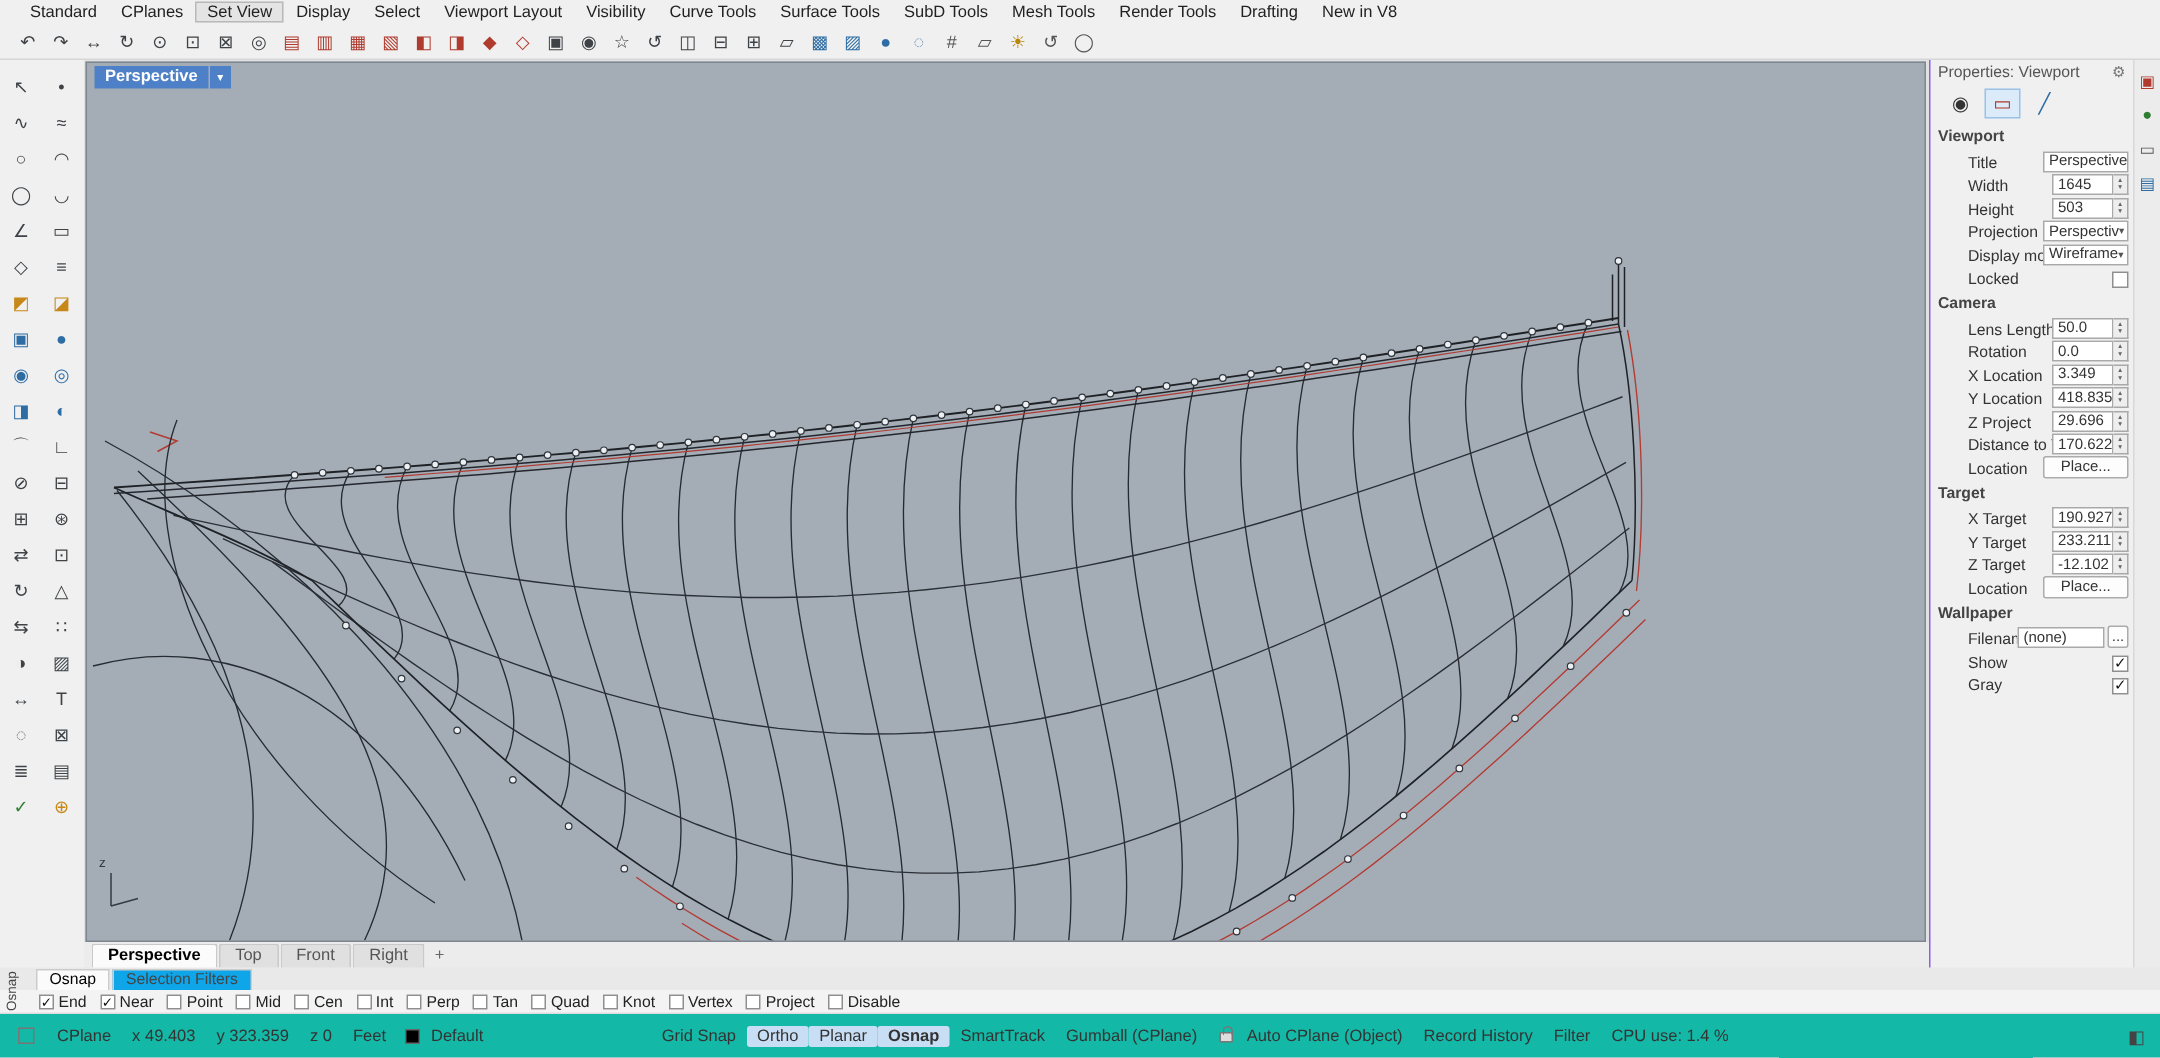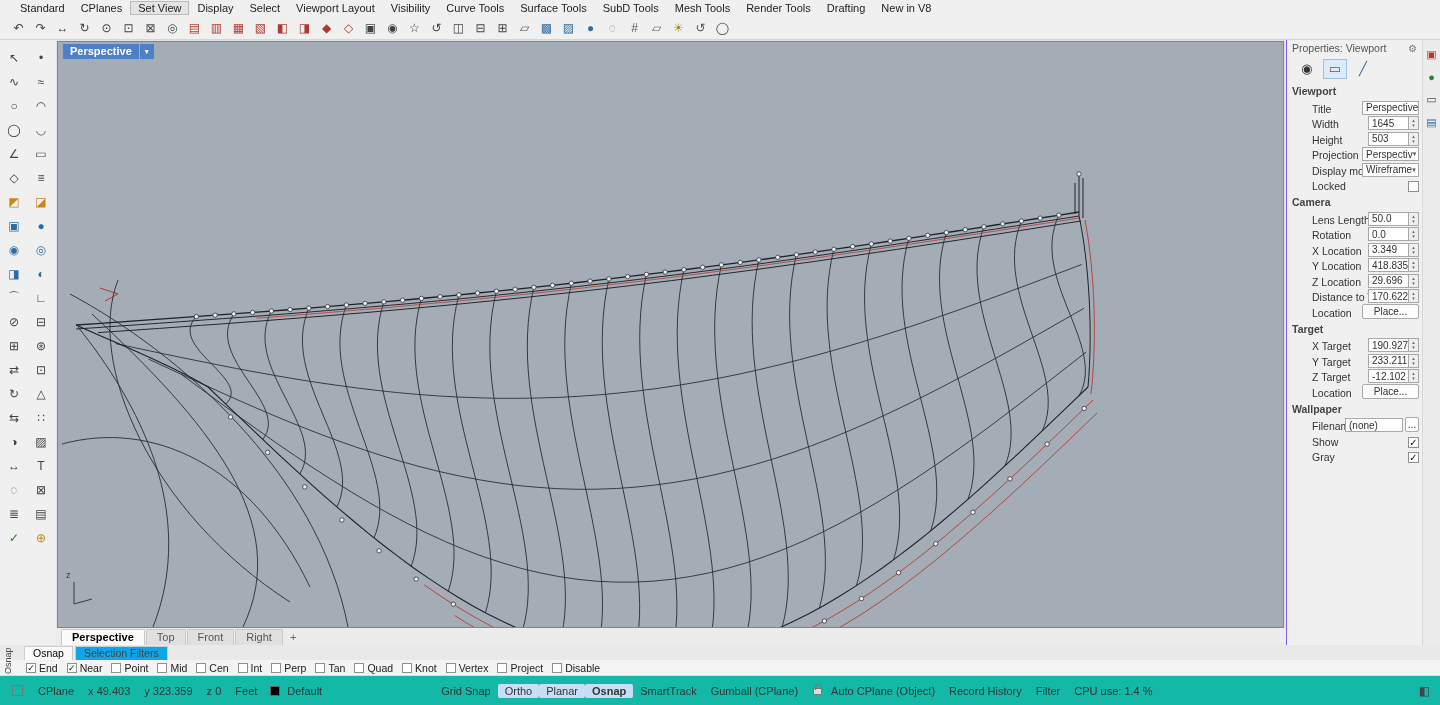--- a/index.html
+++ b/index.html
@@ -376,21 +376,21 @@
         </div>
         <div class="prop-row">
           <span class="prop-label">Y Location</span>
           <span class="prop-input">418.835</span>
           <span class="spinner">
             <span>▴</span>
             <span>▾</span>
           </span>
         </div>
         <div class="prop-row">
-          <span class="prop-label">Z Location</span>
+          <span class="prop-label">Z Project</span>
           <span class="prop-input">29.696</span>
           <span class="spinner">
             <span>▴</span>
             <span>▾</span>
           </span>
         </div>
         <div class="prop-row">
           <span class="prop-label">Distance to Ta</span>
           <span class="prop-input">170.622</span>
           <span class="spinner">

